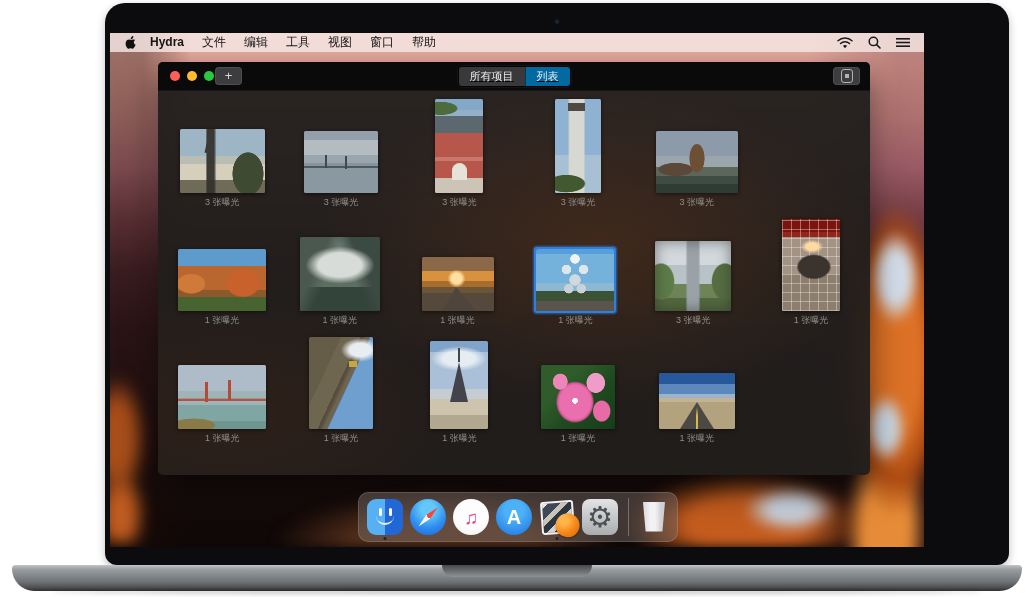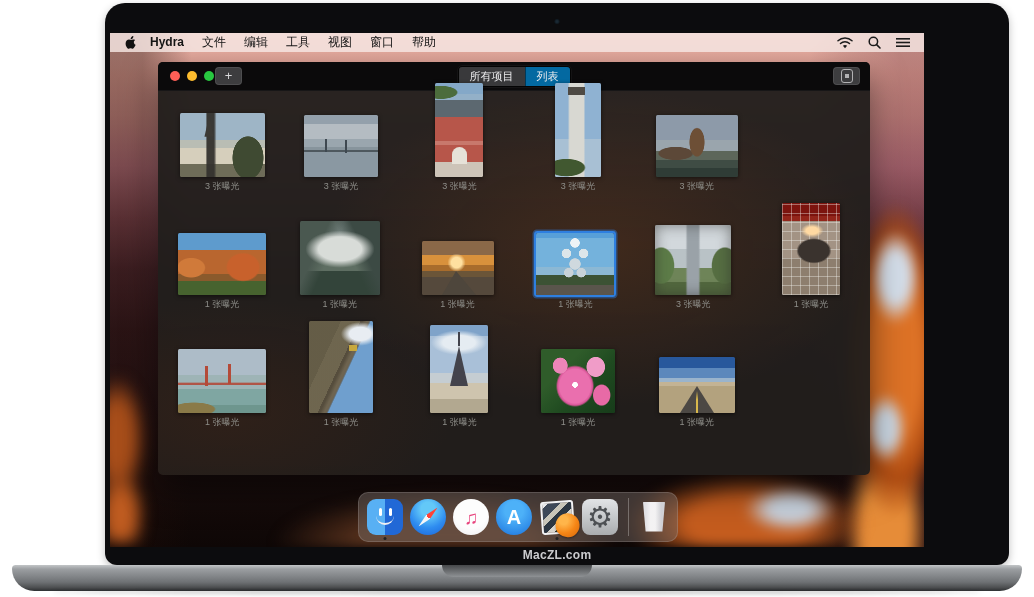--- a/index.html
+++ b/index.html
@@ -59,26 +59,26 @@
   .tl{width:10px;height:10px;border-radius:50%;}
   .tl.red{background:#ff5f57;}.tl.yellow{background:#febc2e;}.tl.green{background:#28c840;}
   .tb-btn{position:absolute;top:5px;height:18px;border:1px solid rgba(255,255,255,.09);border-radius:4px;
      background:#3d3d3f;color:#d8d8da;display:flex;align-items:center;justify-content:center;padding:0;}
   .tb-btn.add{left:57px;width:27px;font-size:13px;line-height:16px;}
   .tb-btn.disp{right:10px;width:27px;}
   .disp-glyph{width:10px;height:12px;border:1.5px solid #b2b2b4;border-radius:3px;position:relative;}
   .disp-glyph::after{content:"";position:absolute;left:50%;top:50%;transform:translate(-50%,-50%);
      width:4px;height:4px;background:#b2b2b4;}
   .seg{display:flex;height:19px;border-radius:4px;overflow:hidden;border:1px solid rgba(0,0,0,.55);
-     box-shadow:0 0 0 .5px rgba(255,255,255,.08);}
+     box-shadow:0 0 0 .5px rgba(255,255,255,.08);text-decoration:underline;}
   .seg button{border:0;padding:0 11px;font-size:11px;line-height:19px;color:#ececee;}
   .seg .seg-a{background:#39393b;}
   .seg .seg-b{background:#0369a1;border-left:1px solid rgba(0,0,0,.45);}
   
-  .grid{position:absolute;left:0;right:0;top:12px;}
+  .grid{position:absolute;left:0;right:0;top:28px;}
   .grow{display:flex;padding-left:5px;height:118px;}
   .cell{width:118.6px;display:flex;flex-direction:column;align-items:center;justify-content:flex-end;}
   .plabel{height:12px;line-height:12px;font-size:9px;color:#8e8e89;margin-top:3px;}
   .photo{position:relative;overflow:hidden;border-radius:1.5px;box-shadow:0 1px 4px rgba(0,0,0,.55);flex:0 0 auto;}
   .cell.selected .photo{box-shadow:0 0 0 2px #2e7fe0,0 0 0 3.5px rgba(46,127,224,.45),0 1px 4px rgba(0,0,0,.55);}
   .ph-church-town{width:85px;height:64px;background:
      radial-gradient(30% 55% at 80% 70%,#3f4a32 0 60%,rgba(0,0,0,0) 62%),
      linear-gradient(90deg,rgba(0,0,0,0) 30%,rgba(52,50,46,.95) 32% 40%,rgba(0,0,0,0) 43%),
      linear-gradient(180deg,#9eb5c6 0 42%,#b9bdb4 42% 55%,#d6cfbc 55% 80%,#6e6c58 80% 100%);}
   .ph-church-town::before{content:"";position:absolute;left:29%;top:5%;width:11%;height:32%;
@@ -373,19 +373,18 @@
           <div class="dock-item">
             <div class="dicon ic-system-preferences"></div>
           </div>
           <div class="dock-sep"></div>
           <div class="dock-item trash">
             <div class="dicon ic-trash"></div>
           </div>
         </div>
     </div>
 
-    <div class="bezel-label">MacZL.com</div>
   </div>
 
   <div class="base">
     <div class="notch"></div>
   </div>
 </div>
 
 </body></html>

